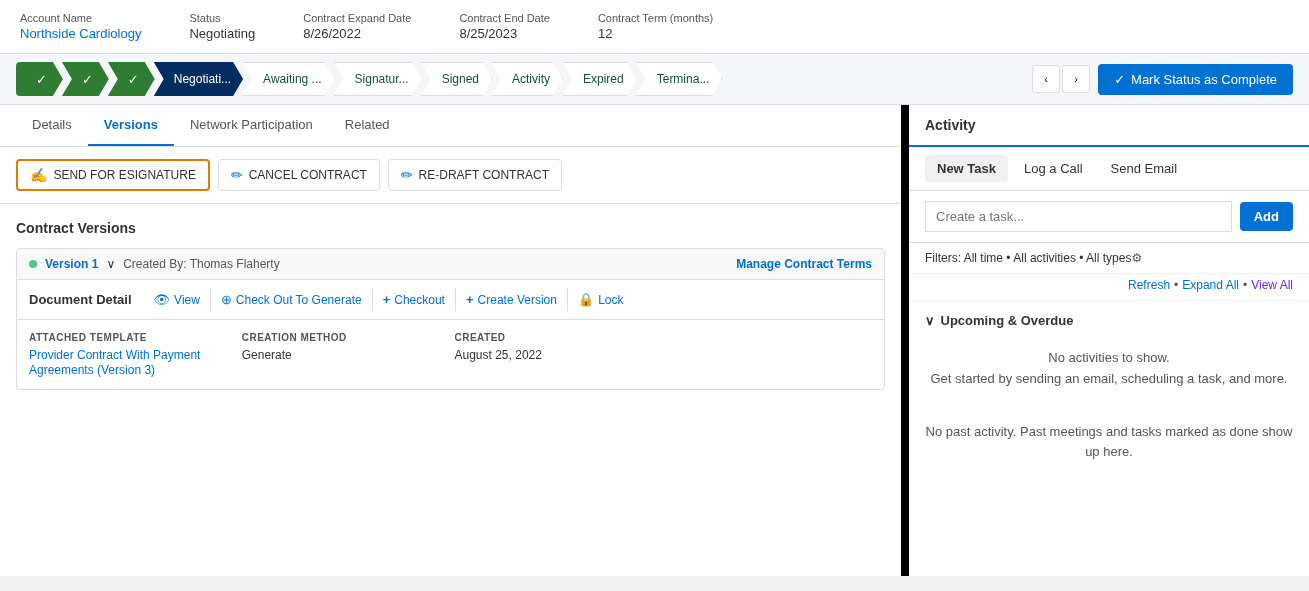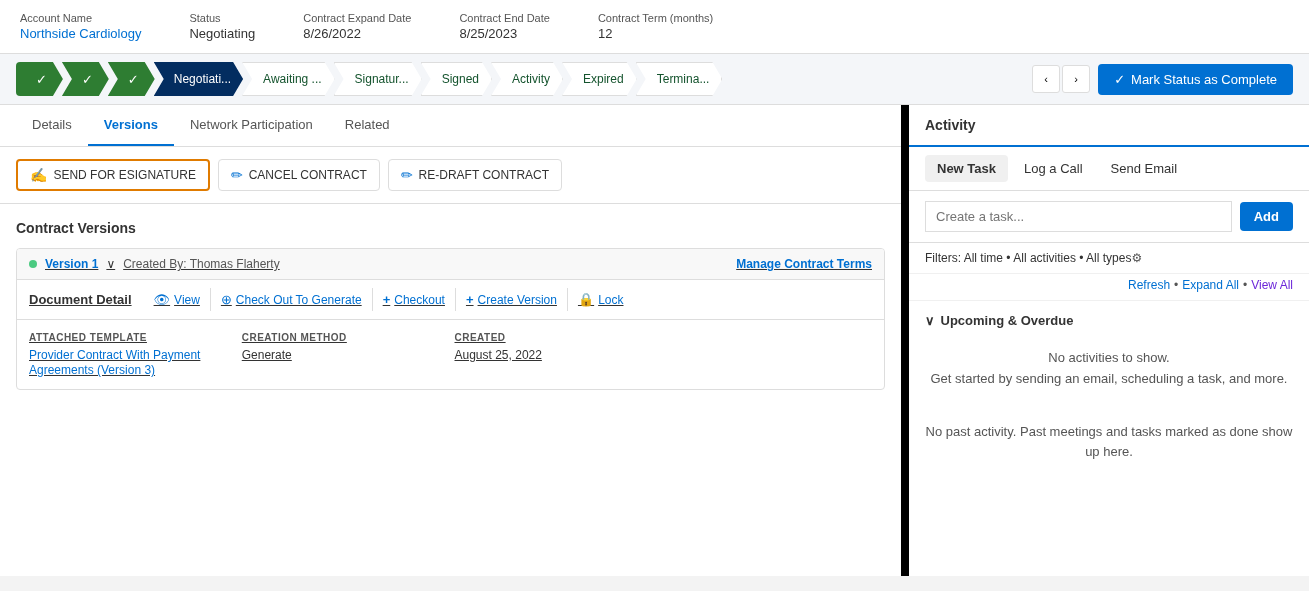--- a/index.html
+++ b/index.html
@@ -177,21 +177,20 @@
     }
     .contract-versions h3 {
       font-size: 14px;
       font-weight: 600;
       margin-bottom: 12px;
     }
     .version-card {
       border: 1px solid #ddd;
       border-radius: 4px;
       overflow: hidden;
-      text-decoration: underline;
     }
     .version-header {
       display: flex;
       align-items: center;
       justify-content: space-between;
       padding: 8px 12px;
       background: #f8f8f8;
       border-bottom: 1px solid #ddd;
     }
     .version-header-left {

